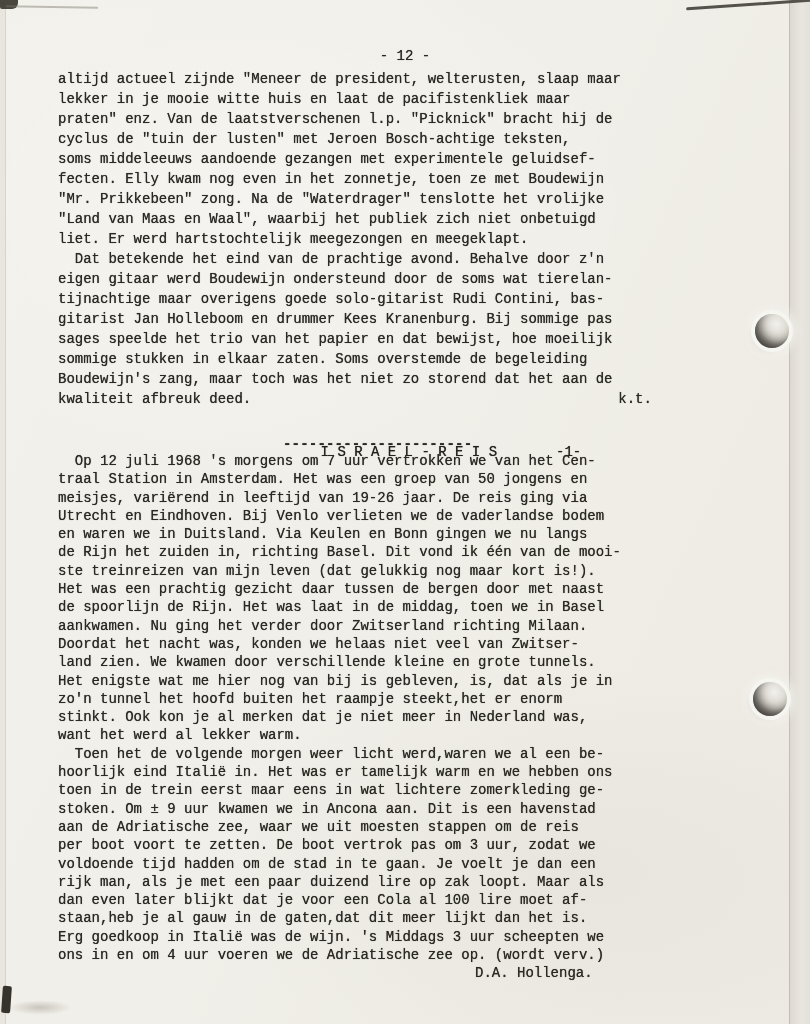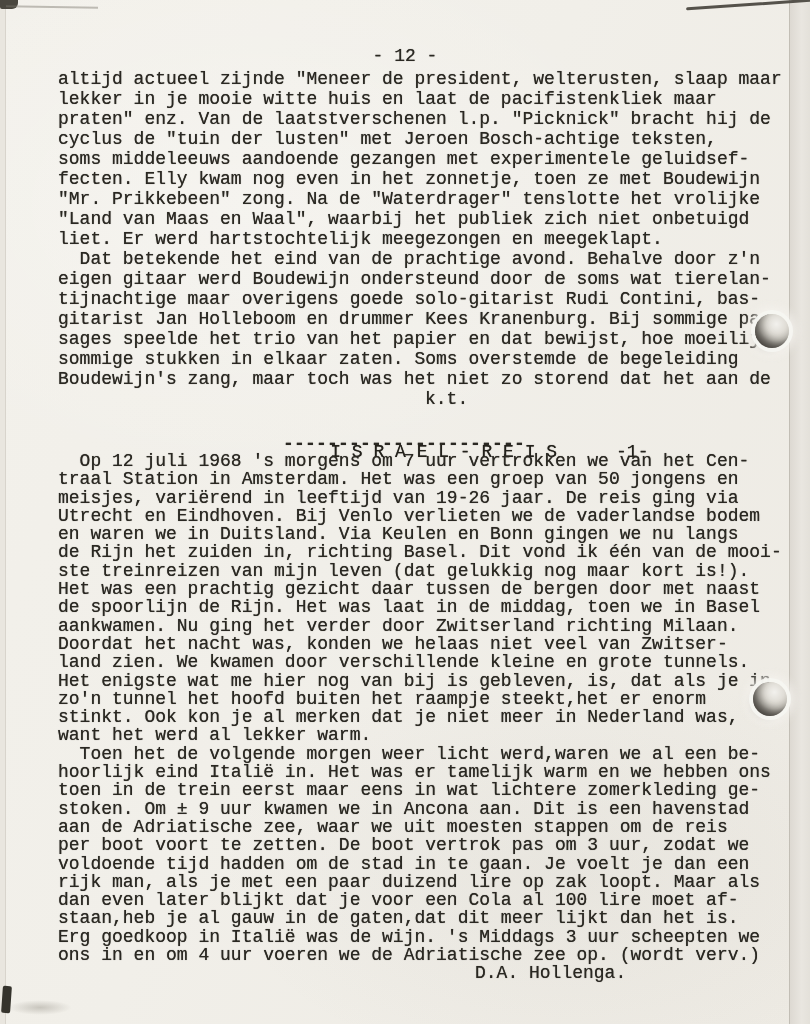--- a/index.html
+++ b/index.html
@@ -14,21 +14,21 @@
     overflow: hidden;
     background:
       radial-gradient(ellipse 600px 400px at 30% 20%, rgba(255,255,255,0.25), transparent 70%),
       radial-gradient(ellipse 500px 300px at 70% 85%, rgba(120,115,104,0.06), transparent 70%),
       linear-gradient(115deg, #f3f1eb 0%, #f1efe9 45%, #edeae3 100%);
     font-family: "Liberation Mono", "DejaVu Sans Mono", monospace;
     color: #2a2822;
   }
   .tw {
     position: absolute;
-    font-size: 18px;
+    font-size: 14px;
     white-space: pre;
     text-shadow: 0 0 0.7px rgba(42, 40, 34, 0.85);
   }
   .page-number {
     top: 46px;
     left: 0;
     width: 100%;
     text-align: center;
     line-height: 20px;
   }
@@ -165,20 +165,21 @@
 liet. Er werd hartstochtelijk meegezongen en meegeklapt.
   Dat betekende het eind van de prachtige avond. Behalve door z'n
 eigen gitaar werd Boudewijn ondersteund door de soms wat tierelan-
 tijnachtige maar overigens goede solo-gitarist Rudi Contini, bas-
 gitarist Jan Holleboom en drummer Kees Kranenburg. Bij sommige pas
 sages speelde het trio van het papier en dat bewijst, hoe moeilijk
 sommige stukken in elkaar zaten. Soms overstemde de begeleiding
 Boudewijn's zang, maar toch was het niet zo storend dat het aan de</div>
 
   <div class="tw lastline1">
+    <span>kwaliteit afbreuk deed.</span>
     <span class="initials">k.t.</span>
   </div>
 
   <div class="tw heading">
     <span>I S R A E L - R E I S</span><span class="heading-number">-1-</span>
   </div>
   <div class="tw heading-underline">----------------------</div>
 
   <div class="tw body2">  Op 12 juli 1968 's morgens om 7 uur vertrokken we van het Cen-
 traal Station in Amsterdam. Het was een groep van 50 jongens en

